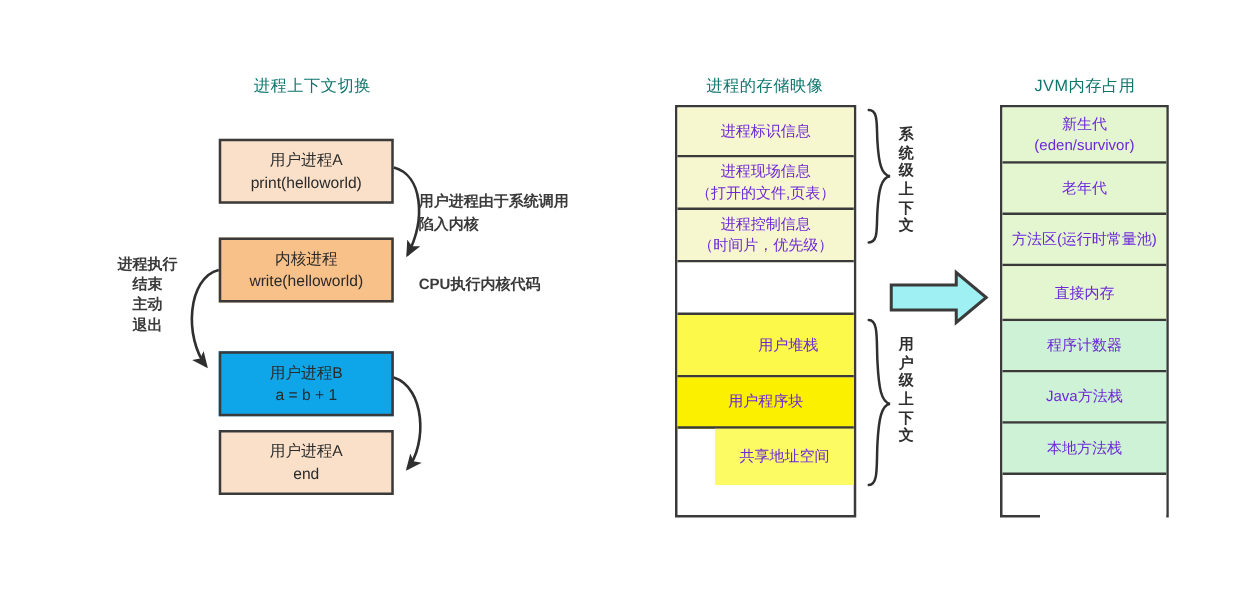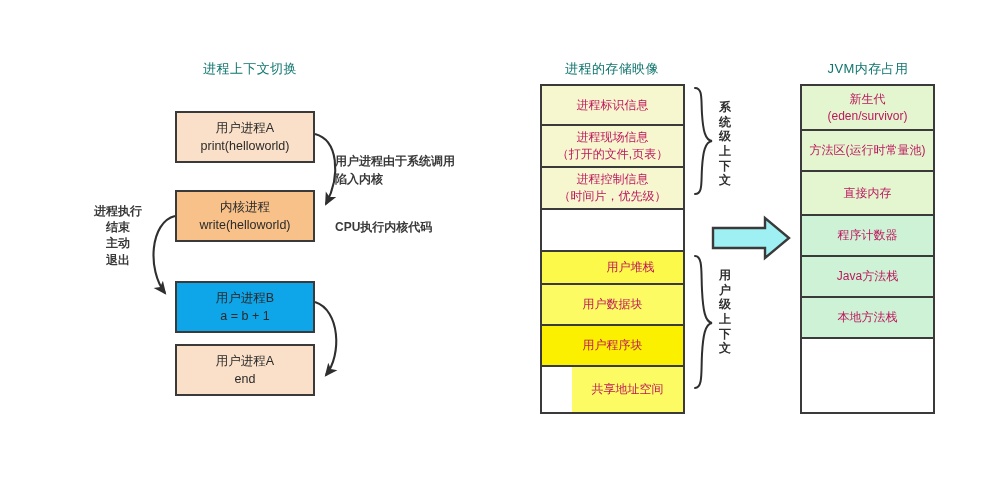--- a/index.html
+++ b/index.html
@@ -57,21 +57,21 @@
     box-sizing:border-box;
   }
   .cell{
     box-sizing:border-box;
     border-bottom:2px solid #3a3a3a;
     display:flex;
     flex-direction:column;
     align-items:center;
     justify-content:center;
     font-size:12px;
-    color:#be185d;
+    color:#6d28d9;
     line-height:1.4;
     text-align:center;
     white-space:nowrap;
   }
   .cell:last-child{border-bottom:none;margin-left:30px;}
 
   .brace-label{
     position:absolute;
     font-size:12px;
     font-weight:bold;
@@ -136,25 +136,22 @@
       </div>
       <div class="cell" style="height: 42px; background: rgb(247, 247, 207);">
         <div>进程现场信息</div>
         <div>（打开的文件,页表）</div>
       </div>
       <div class="cell" style="height: 42px; background: rgb(247, 247, 207);">
         <div>进程控制信息</div>
         <div>（时间片，优先级）</div>
       </div>
       <div class="cell" style="height: 42px; background: rgb(255, 255, 255);"></div>
-      <div class="cell" style="height: 33px; background: rgb(253, 249, 74); padding-left: 36px;">
+      <div class="cell" style="height: 50px; background: rgb(253, 249, 74); padding-left: 36px;">
         <div>用户堆栈</div>
-      </div>
-      <div class="cell" style="height: 41px; background: rgb(253, 251, 99);">
-        <div>用户数据块</div>
       </div>
       <div class="cell" style="height: 41px; background: rgb(250, 240, 0);">
         <div>用户程序块</div>
       </div>
       <div class="cell" style="height: 45px; background: rgb(253, 251, 99);">
         <div>共享地址空间</div>
       </div>
     </div>
 
   <svg width="1000" height="477">
@@ -184,20 +181,23 @@
   <svg width="1000" height="477">
     <polygon id="bigArrow" points="713,228 765,228 765,218 789,238 765,258 765,248 713,248" stroke="#3a3a3a" stroke-width="2.4" stroke-linejoin="miter" fill="#9ef0f2"></polygon>
   </svg>
 
   <div class="stack" id="stack-jvm" style="left:800px;top:84px;width:135px;height:330px;">
       <div class="cell" style="height: 45px; background: rgb(227, 246, 208);">
         <div>新生代</div>
         <div>(eden/survivor)</div>
       </div>
       <div class="cell" style="height: 41px; background: rgb(227, 246, 208);">
+        <div>老年代</div>
+      </div>
+      <div class="cell" style="height: 41px; background: rgb(227, 246, 208);">
         <div>方法区(运行时常量池)</div>
       </div>
       <div class="cell" style="height: 44px; background: rgb(227, 246, 208);">
         <div>直接内存</div>
       </div>
       <div class="cell" style="height: 41px; background: rgb(205, 242, 214);">
         <div>程序计数器</div>
       </div>
       <div class="cell" style="height: 41px; background: rgb(205, 242, 214);">
         <div>Java方法栈</div>

